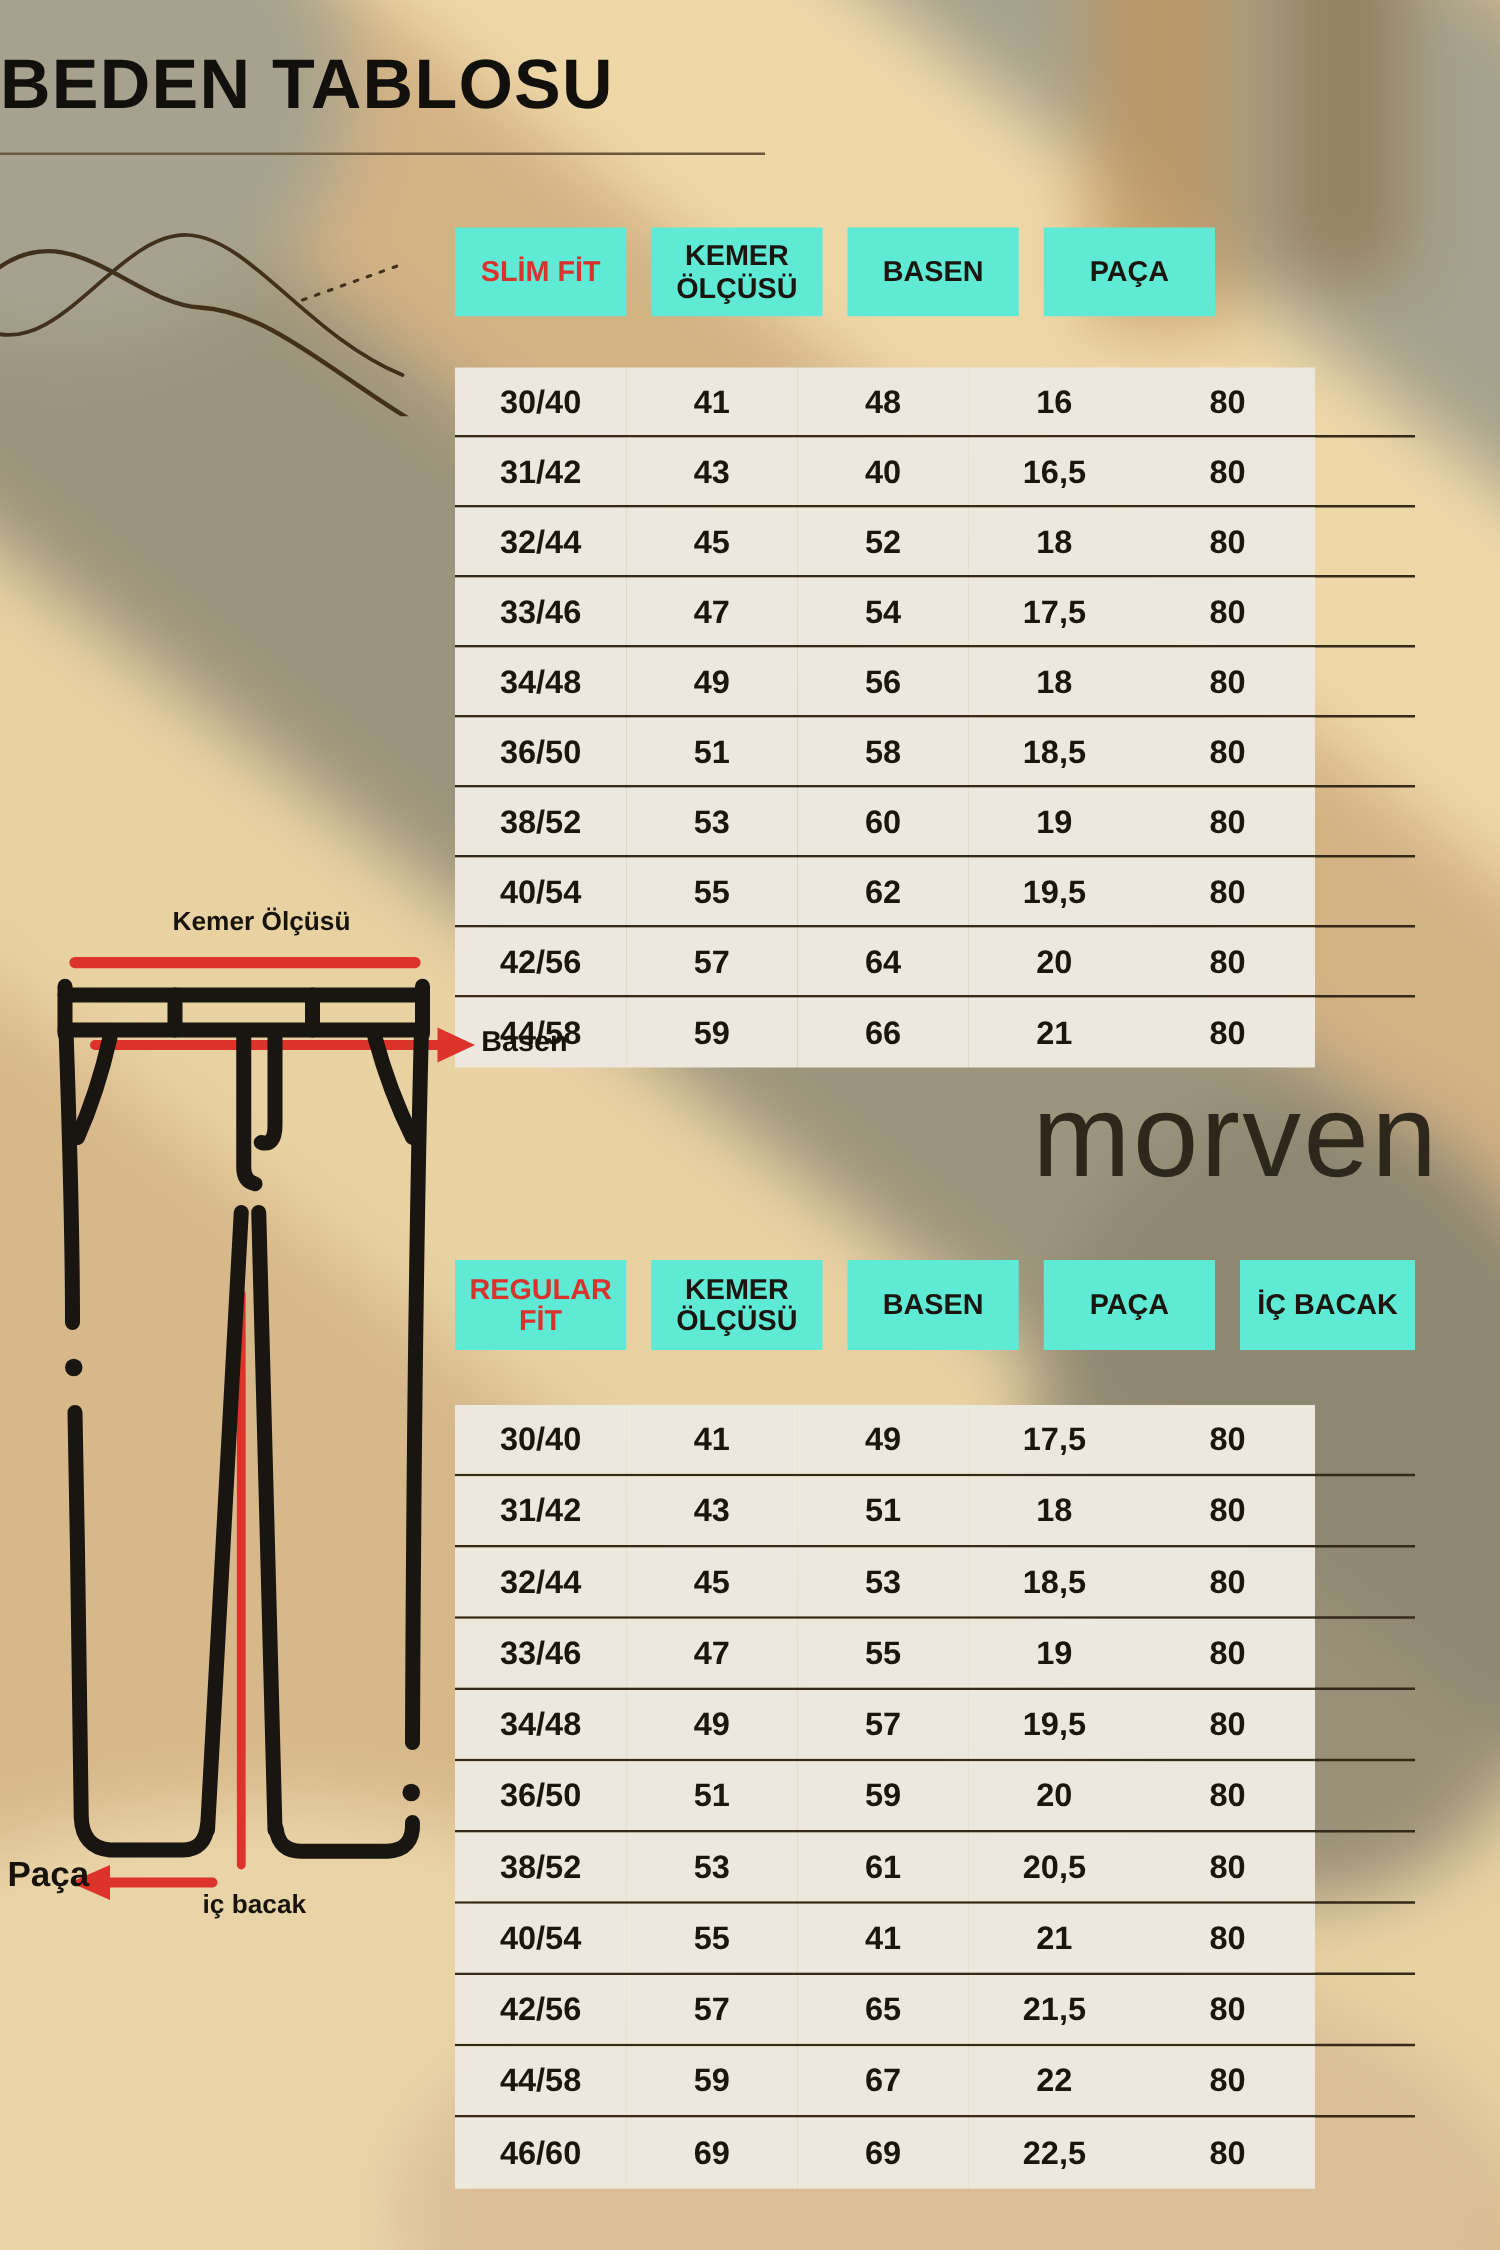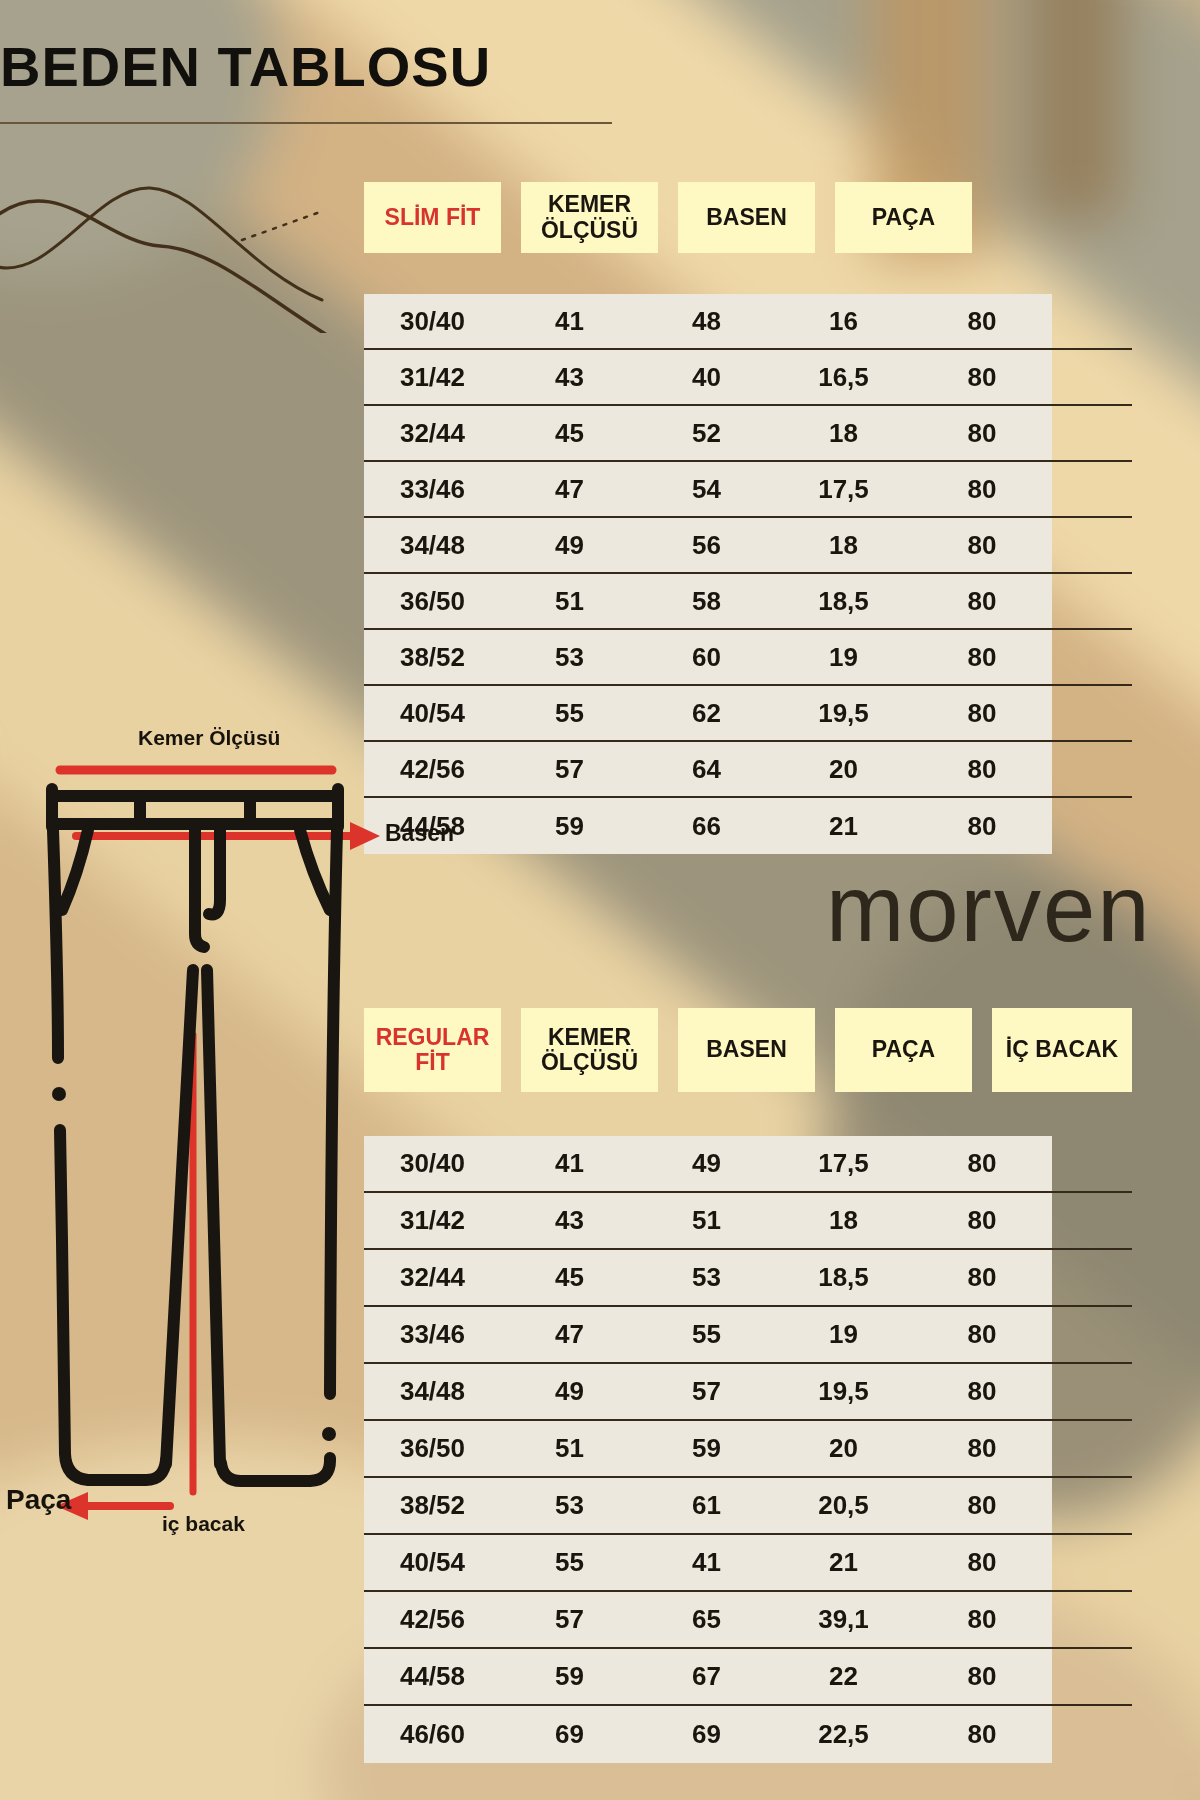--- a/index.html
+++ b/index.html
@@ -18,37 +18,37 @@
   
   .title{
     position:absolute;left:0;top:34px;width:1040px;text-align:left;
     font-size:56px;font-weight:800;letter-spacing:1px;color:#12100C;
   }
   .title-rule{position:absolute;left:0;top:122px;width:612px;height:2px;background:#6B573B;}
   
   .size-table{position:absolute;left:364px;width:768px;}
   .t-header{display:grid;grid-template-columns:137px 137px 137px 137px 140px;column-gap:20px;}
   .h-cell{
-    background:#fef9c3;display:flex;align-items:center;justify-content:center;
+    background:#5eead4;display:flex;align-items:center;justify-content:center;
     text-align:center;font-weight:800;font-size:23px;line-height:1.1;color:#1A150E;
     padding:0 13px;box-sizing:border-box;
   }
   .h-cell.fit{color:#D8332C;}
   .t-body{}
   .t-row{display:grid;grid-template-columns:137px 137px 137px 137px 140px;
     border-bottom:2px solid #352A19;box-sizing:border-box;}
   .t-row:last-child{border-bottom:none;}
   .b-cell{
     background:#ECE8DD;display:flex;align-items:center;justify-content:center;
     font-weight:700;font-size:26px;color:#1A150E;
   }
   #table-slim .t-header .h-cell{height:71px;}
   #table-slim .t-row{height:56px;}
   #table-slim .t-body{margin-top:41px;}
-  #table-regular .t-header .h-cell{height:84px;}
+  #table-regular .t-header .h-cell{height:72px;}
   #table-regular .t-row{height:57px;}
   #table-regular .t-body{margin-top:44px;}
   
   .brand{
     position:absolute;left:826px;top:862px;font-size:94px;font-weight:300;
     color:#2E271C;letter-spacing:2px;line-height:1;
   }
   
   .dlabel{position:absolute;font-weight:800;color:#17130C;}
   .lbl-kemer{left:138px;top:726px;font-size:21px;}
@@ -231,21 +231,21 @@
         <div class="b-cell">40/54</div>
         <div class="b-cell">55</div>
         <div class="b-cell">41</div>
         <div class="b-cell">21</div>
         <div class="b-cell">80</div>
       </div>
       <div class="t-row">
         <div class="b-cell">42/56</div>
         <div class="b-cell">57</div>
         <div class="b-cell">65</div>
-        <div class="b-cell">39,1</div>
+        <div class="b-cell">21,5</div>
         <div class="b-cell">80</div>
       </div>
       <div class="t-row">
         <div class="b-cell">44/58</div>
         <div class="b-cell">59</div>
         <div class="b-cell">67</div>
         <div class="b-cell">22</div>
         <div class="b-cell">80</div>
       </div>
       <div class="t-row">

